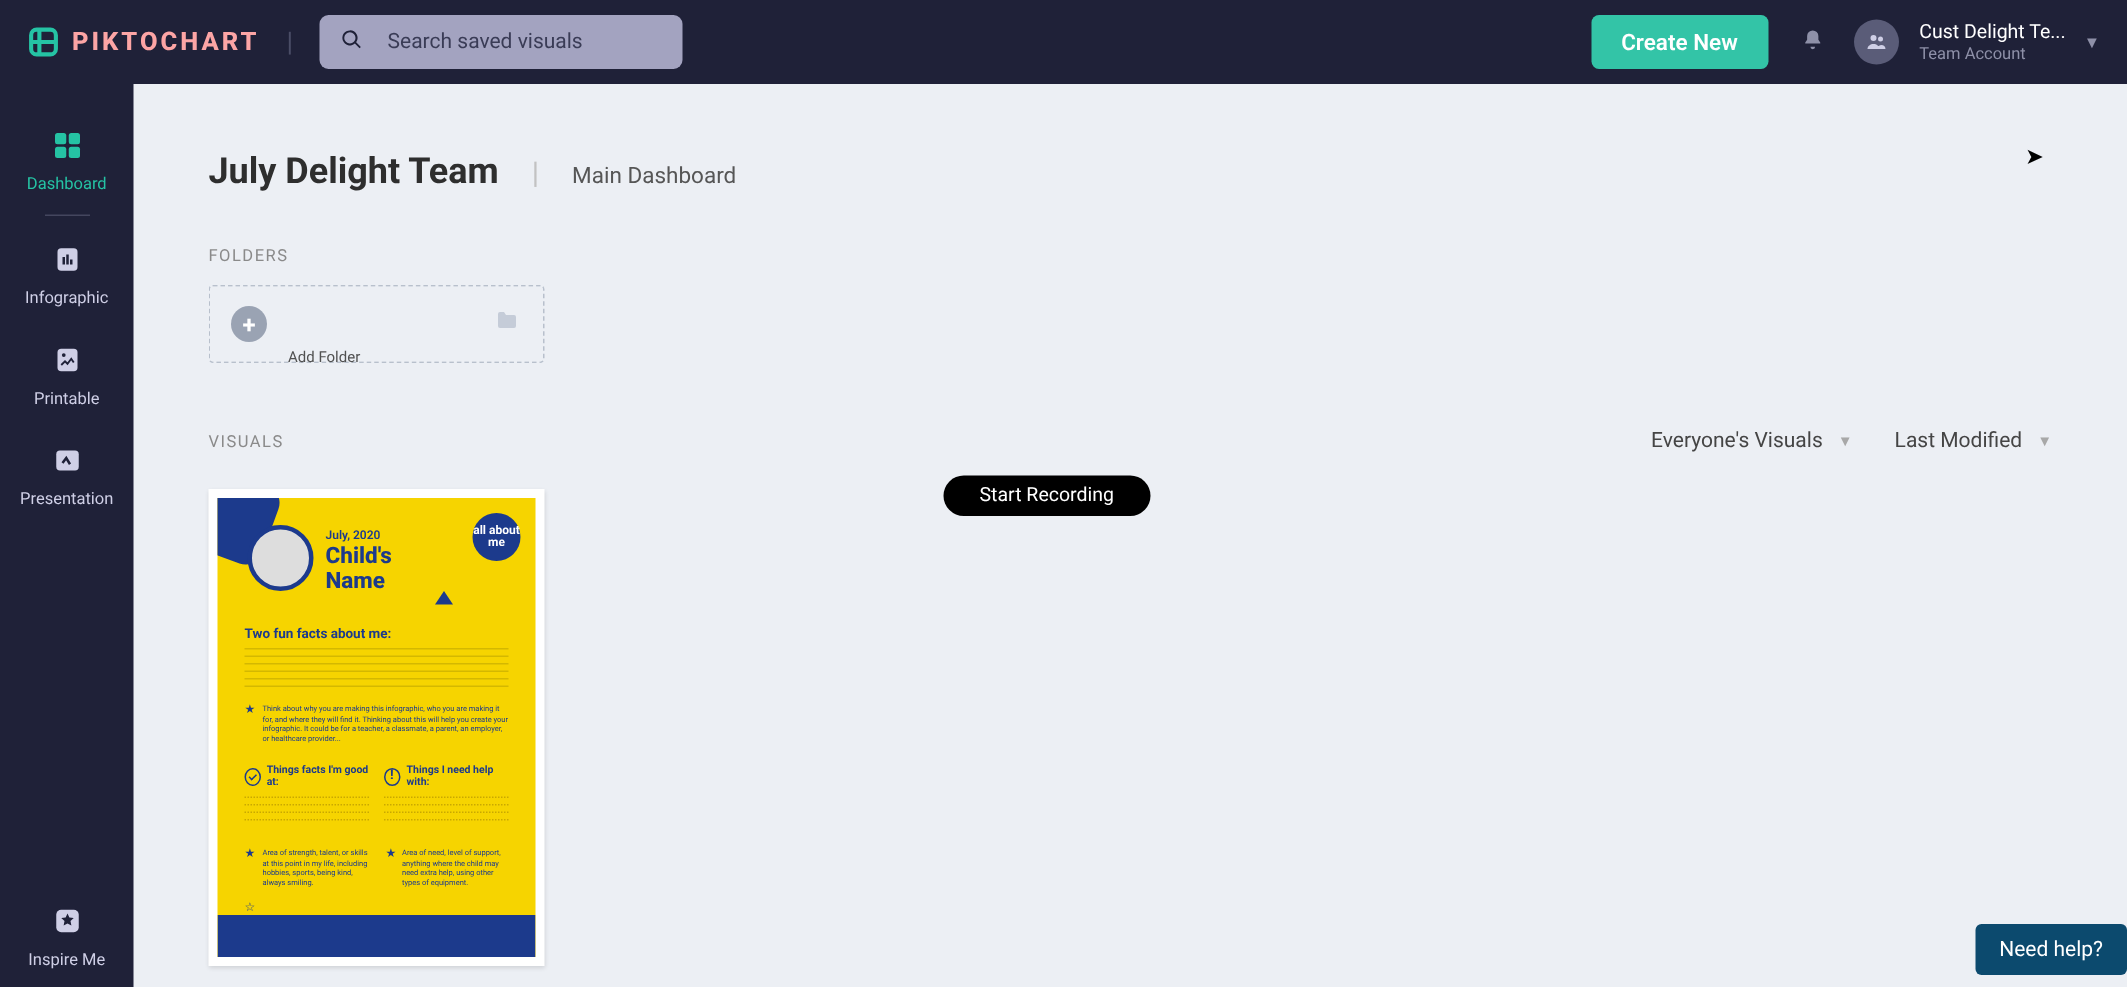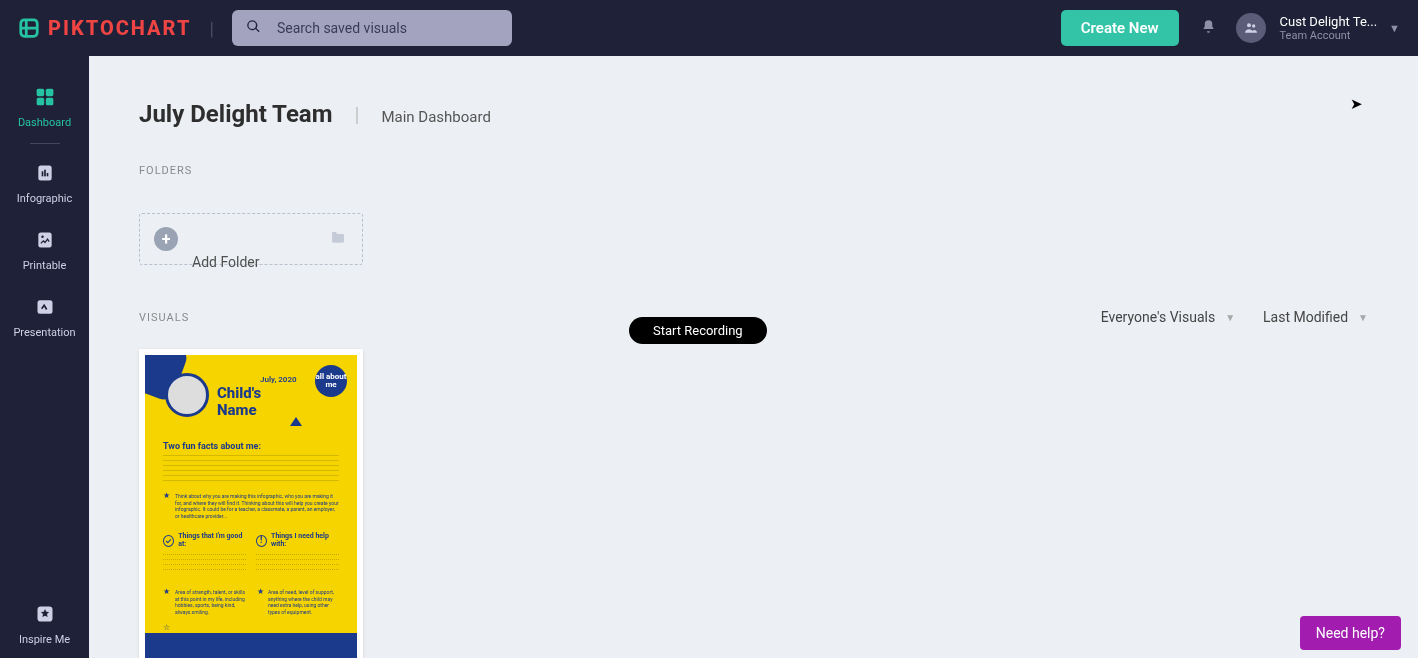--- a/index.html
+++ b/index.html
@@ -2,23 +2,23 @@
 <html><head>
 <meta charset="utf-8">
 <style>
 * { margin:0; padding:0; box-sizing:border-box; font-family: -apple-system, BlinkMacSystemFont, "Segoe UI", Roboto, Helvetica, Arial, sans-serif; }
 body { width:1418px; height:658px; background:#eceff4; overflow:hidden; position:relative; }
 
 
 .header { height:56px; background:#1f2138; display:flex; align-items:center; padding:0 18px; color:#fff; }
 .logo-wrap { display:flex; align-items:center; gap:8px; }
 .logo-mark { width:22px; height:22px; color:#25c3a4; }
-.logo-text { font-size:20px; font-weight:800; letter-spacing:2px; color:#ef4444; }
+.logo-text { font-size:17px; font-weight:800; letter-spacing:2px; color:#fca5a5; }
 .header-sep { color:#4a4d66; margin:0 18px; font-size:18px; }
-.search-box { width:280px; height:36px; background:#a3a3c0; border-radius:6px; display:flex; align-items:center; padding:0 14px; gap:16px; }
+.search-box { width:242px; height:36px; background:#a3a3c0; border-radius:6px; display:flex; align-items:center; padding:0 14px; gap:16px; }
 .search-box .icon { color:#1f2138; font-size:15px; }
 .search-box input { flex:1; border:none; background:transparent; outline:none; font-size:14px; color:#1f2138; }
 .search-box input::placeholder { color:#3a3c56; }
 .header-spacer { flex:1; }
 .create-btn { background:#33c4a7; color:#fff; border:none; padding:0 20px; height:36px; border-radius:5px; font-size:15px; font-weight:600; cursor:pointer; }
 .icon-btn { color:#8e90a8; margin-left:22px; font-size:15px; cursor:pointer; }
 .avatar { width:30px; height:30px; border-radius:50%; background:#5a5c78; margin-left:20px; display:flex; align-items:center; justify-content:center; font-size:14px; cursor:pointer; color:#cfcfe6; }
 .user-block { margin-left:14px; cursor:pointer; }
 .user-name { font-size:13px; color:#fff; }
 .user-sub { font-size:11px; color:#8e90a8; }
@@ -32,40 +32,40 @@
 .side-item .label { font-size:11px; }
 .side-divider { width:30px; height:1px; background:#44465e; margin:2px 0 6px; }
 .side-spacer { flex:1; }
 
 
 .main { position:absolute; left:89px; top:56px; right:0; bottom:0; padding:44px 50px 0; overflow:auto; }
 .title-row { display:flex; align-items:baseline; gap:22px; margin-bottom:36px; }
 .team-title { font-size:24px; font-weight:700; color:#2e2e2e; }
 .title-sep { color:#c2c2c2; font-size:20px; }
 .breadcrumb { font-size:15px; color:#565656; }
-.section-label { font-size:11px; letter-spacing:1px; color:#8a8a8a; margin-bottom:36px; }
+.section-label { font-size:11px; letter-spacing:1px; color:#8a8a8a; margin-bottom:13px; }
 
 .add-folder { width:224px; height:52px; border:1px dashed #b8c0cc; border-radius:3px; display:flex; align-items:center; padding:0 14px; gap:14px; cursor:pointer; background:#fff0; }
 .plus-circle { width:24px; height:24px; border-radius:50%; background:#9aa3b3; color:#fff; display:flex; align-items:center; justify-content:center; font-size:16px; font-weight:700; }
-.add-folder-label { font-size:14px; color:#505050; flex:1;margin-top:45px; }
+.add-folder-label { font-size:10px; color:#505050; flex:1;margin-top:45px; }
 .folder-glyph { color:#c5ccd8; font-size:18px; }
 
 .visuals-header { display:flex; align-items:center; margin-top:44px; }
 .visuals-header .section-label { margin-bottom:0; }
 .vh-spacer { flex:1; }
 .dropdown { display:flex; align-items:center; gap:10px; font-size:14px; color:#454545; cursor:pointer; margin-left:28px; }
 .dropdown .caret { color:#a8a8a8; font-size:10px; }
 
 .visual-grid { margin-top:24px; display:flex; gap:24px; }
 .visual-card { width:224px; background:#fff; padding:6px; box-shadow:0 1px 3px rgba(0,0,0,0.12); cursor:pointer; }
 .visual-thumb { width:100%; height:306px; background:#f6d400; position:relative; overflow:hidden; }
 .thumb-top-corner { position:absolute; left:-18px; top:-15px; width:55px; height:55px; background:#1c3a8c; border-radius:12px; transform:rotate(20deg);}
 .thumb-avatar { position:absolute; left:20px; top:18px; width:44px; height:44px; border-radius:50%; background:#ddd; border:3px solid #1c3a8c;}
 .thumb-badge { position:absolute; right:10px; top:10px; width:32px; height:32px; border-radius:50%; background:#1c3a8c; color:#fff; font-size:8px; display:flex; align-items:center; justify-content:center; text-align:center; line-height:1; font-weight:700;}
-.thumb-date { position:absolute; left:72px; top:20px; color:#1c3a8c; font-size:8px; font-weight:600;margin-left:43px;}
+.thumb-date { position:absolute; left:72px; top:20px; color:#1c3a8c; font-size:8px; font-weight:600;}
 .thumb-title { position:absolute; left:72px; top:30px; color:#1c3a8c; font-size:15px; font-weight:800; line-height:1.1;}
 .thumb-tri { position:absolute; left:145px; top:62px; width:0; height:0; border-left:6px solid transparent; border-right:6px solid transparent; border-bottom:9px solid #1c3a8c;}
 .thumb-section { position:absolute; left:18px; right:18px; }
 .thumb-heading { color:#1c3a8c; font-size:9px; font-weight:700; }
 .thumb-lines { margin-top:4px; }
 .thumb-line { height:1px; background:#d4b800; margin-bottom:4px; }
 .thumb-lowtext { font-size:5px; color:#1c3a8c; line-height:1.3; }
 .thumb-cols { position:absolute; left:18px; right:18px; top:178px; display:flex; gap:10px;}
 .thumb-col { flex:1; }
 .thumb-colhead { display:flex; gap:4px; align-items:center; }
@@ -75,21 +75,21 @@
 .thumb-collab { font-size:7px; color:#1c3a8c; font-weight:700; line-height:1.1;}
 .thumb-dots { margin-top:6px; }
 .thumb-dot-line { border-bottom:1px dotted #c9a800; height:1px; margin-bottom:4px;}
 .thumb-band { position:absolute; left:0; right:0; bottom:0; height:28px; background:#1c3a8c;}
 .thumb-small-star { position:absolute; color:#1c3a8c; font-size:8px;}
 
 
 .tooltip { position:absolute; left:629px; top:317px; background:#000; color:#fff; font-size:13px; padding:6px 24px; border-radius:14px; }
 
 
-.help-btn { position:absolute; right:17px; bottom:8px; background:#a21caf; color:#fff; font-size:14px; padding:9px 16px; border-radius:4px; border:none; cursor:pointer; }
+.help-btn { position:absolute; right:0; bottom:8px; background:#0c4a6e; color:#fff; font-size:14px; padding:9px 16px; border-radius:4px; border:none; cursor:pointer; }
 
 
 .fake-cursor { position:absolute; left:1350px; top:95px; font-size:15px; color:#000; pointer-events:none; }
 </style>
 </head>
 <body>
 
 <div class="header">
   <div class="logo-wrap">
     <span class="logo-mark">
@@ -239,21 +239,21 @@
             </div>
         </div>
         <span class="thumb-small-star" style="left:18px; top:136px;">★</span>
         <div class="thumb-section" style="top:138px;">
           <div class="thumb-lowtext" style="margin-left:12px;">Think about why you are making this infographic, who you are making it for, and where they will find it. Thinking about this will help you create your infographic. It could be for a teacher, a classmate, a parent, an employer, or healthcare provider...</div>
         </div>
         <div class="thumb-cols">
           <div class="thumb-col">
             <div class="thumb-colhead">
               <div class="thumb-colicon thumb-check"></div>
-              <div class="thumb-collab">Things that I'm good at:</div>
+              <div class="thumb-collab">Things facts I'm good at:</div>
             </div>
             <div class="thumb-dots">
                 <div class="thumb-dot-line"></div>
                 <div class="thumb-dot-line"></div>
                 <div class="thumb-dot-line"></div>
                 <div class="thumb-dot-line"></div>
               </div>
           </div>
           <div class="thumb-col">
             <div class="thumb-colhead">

